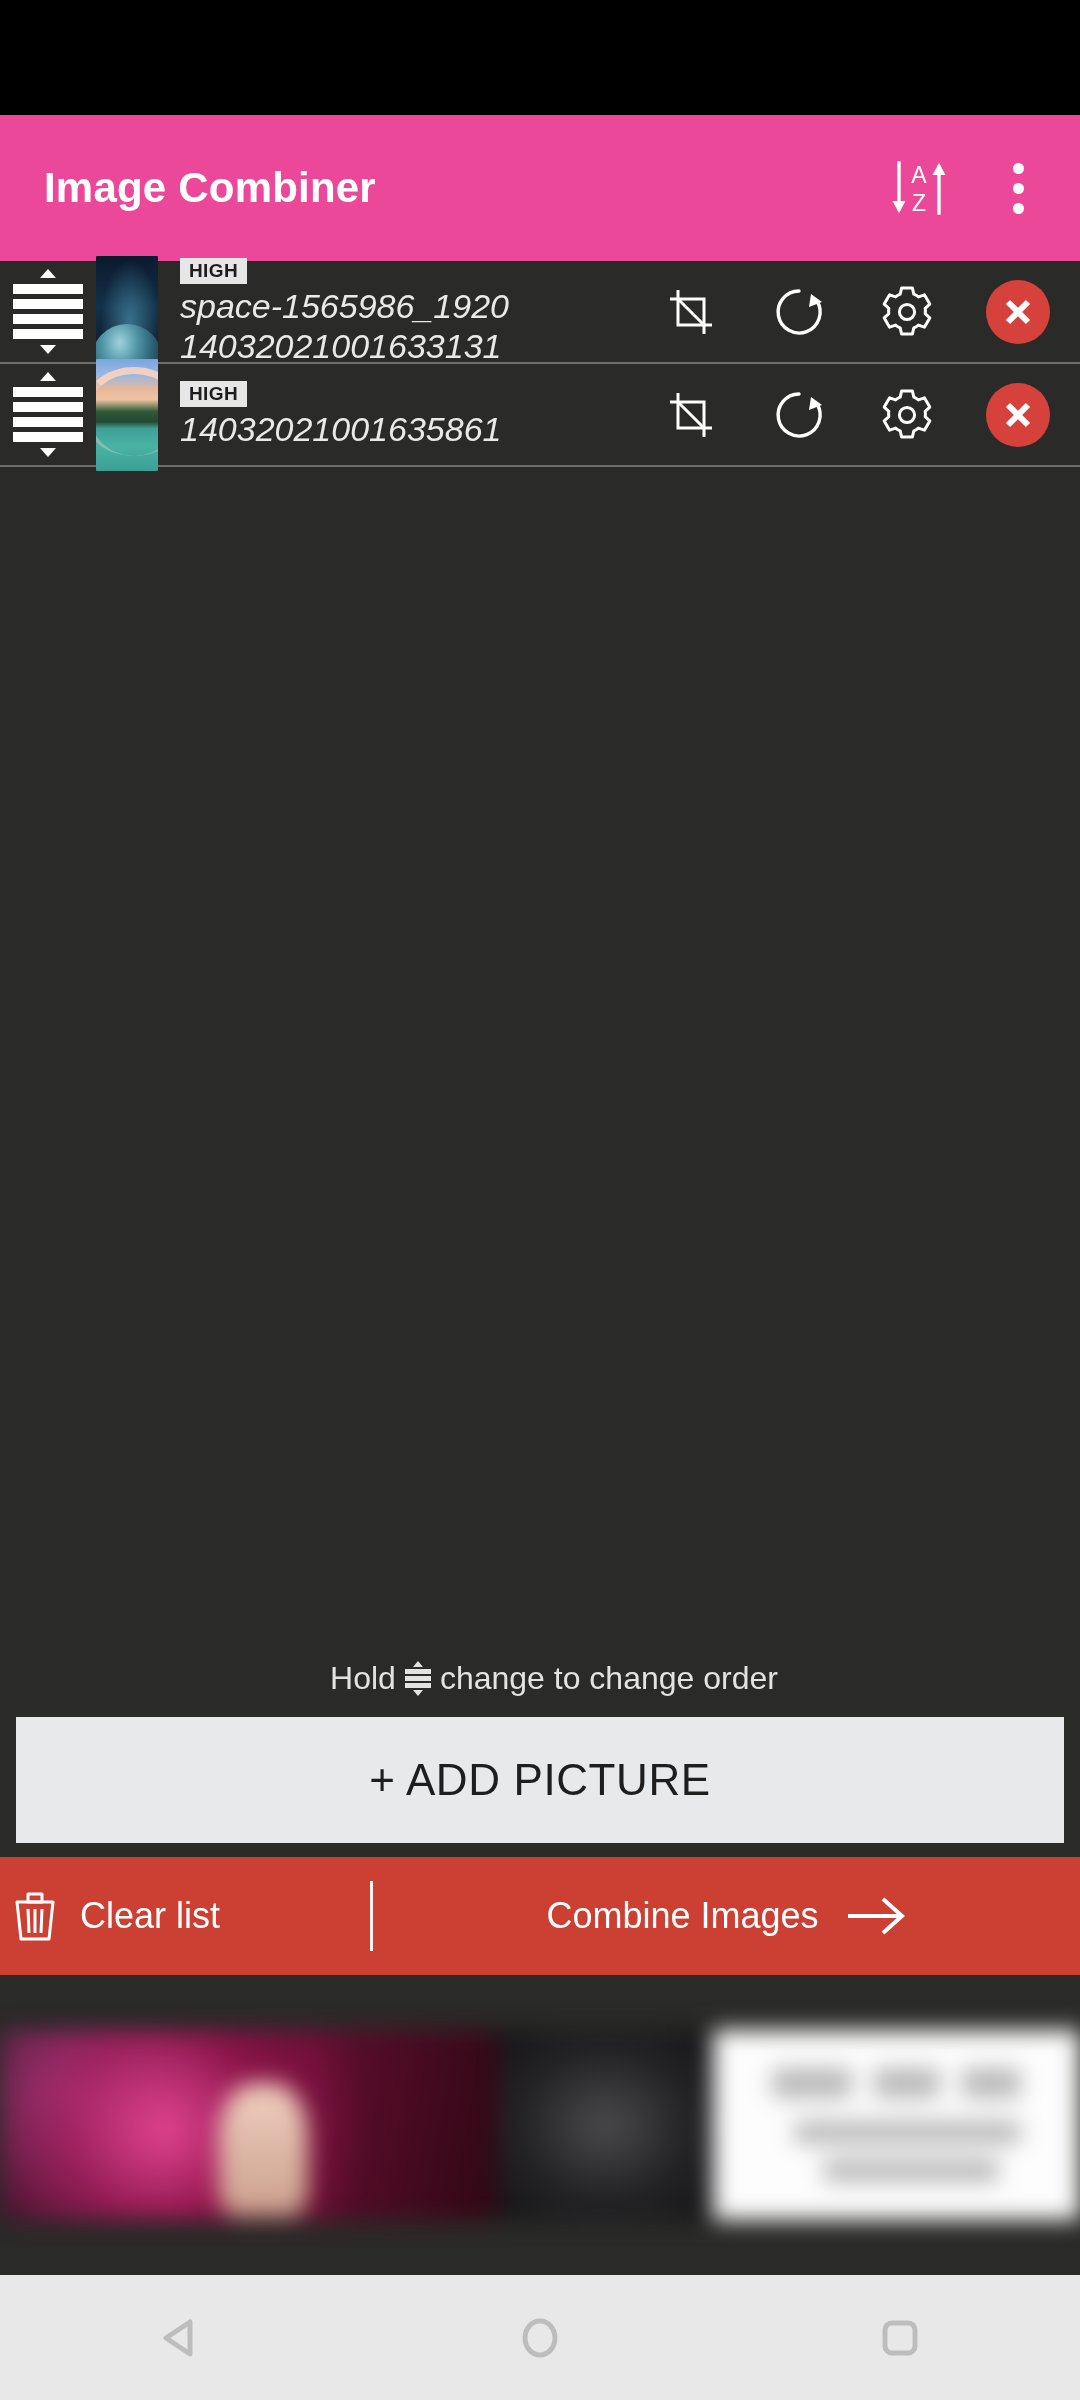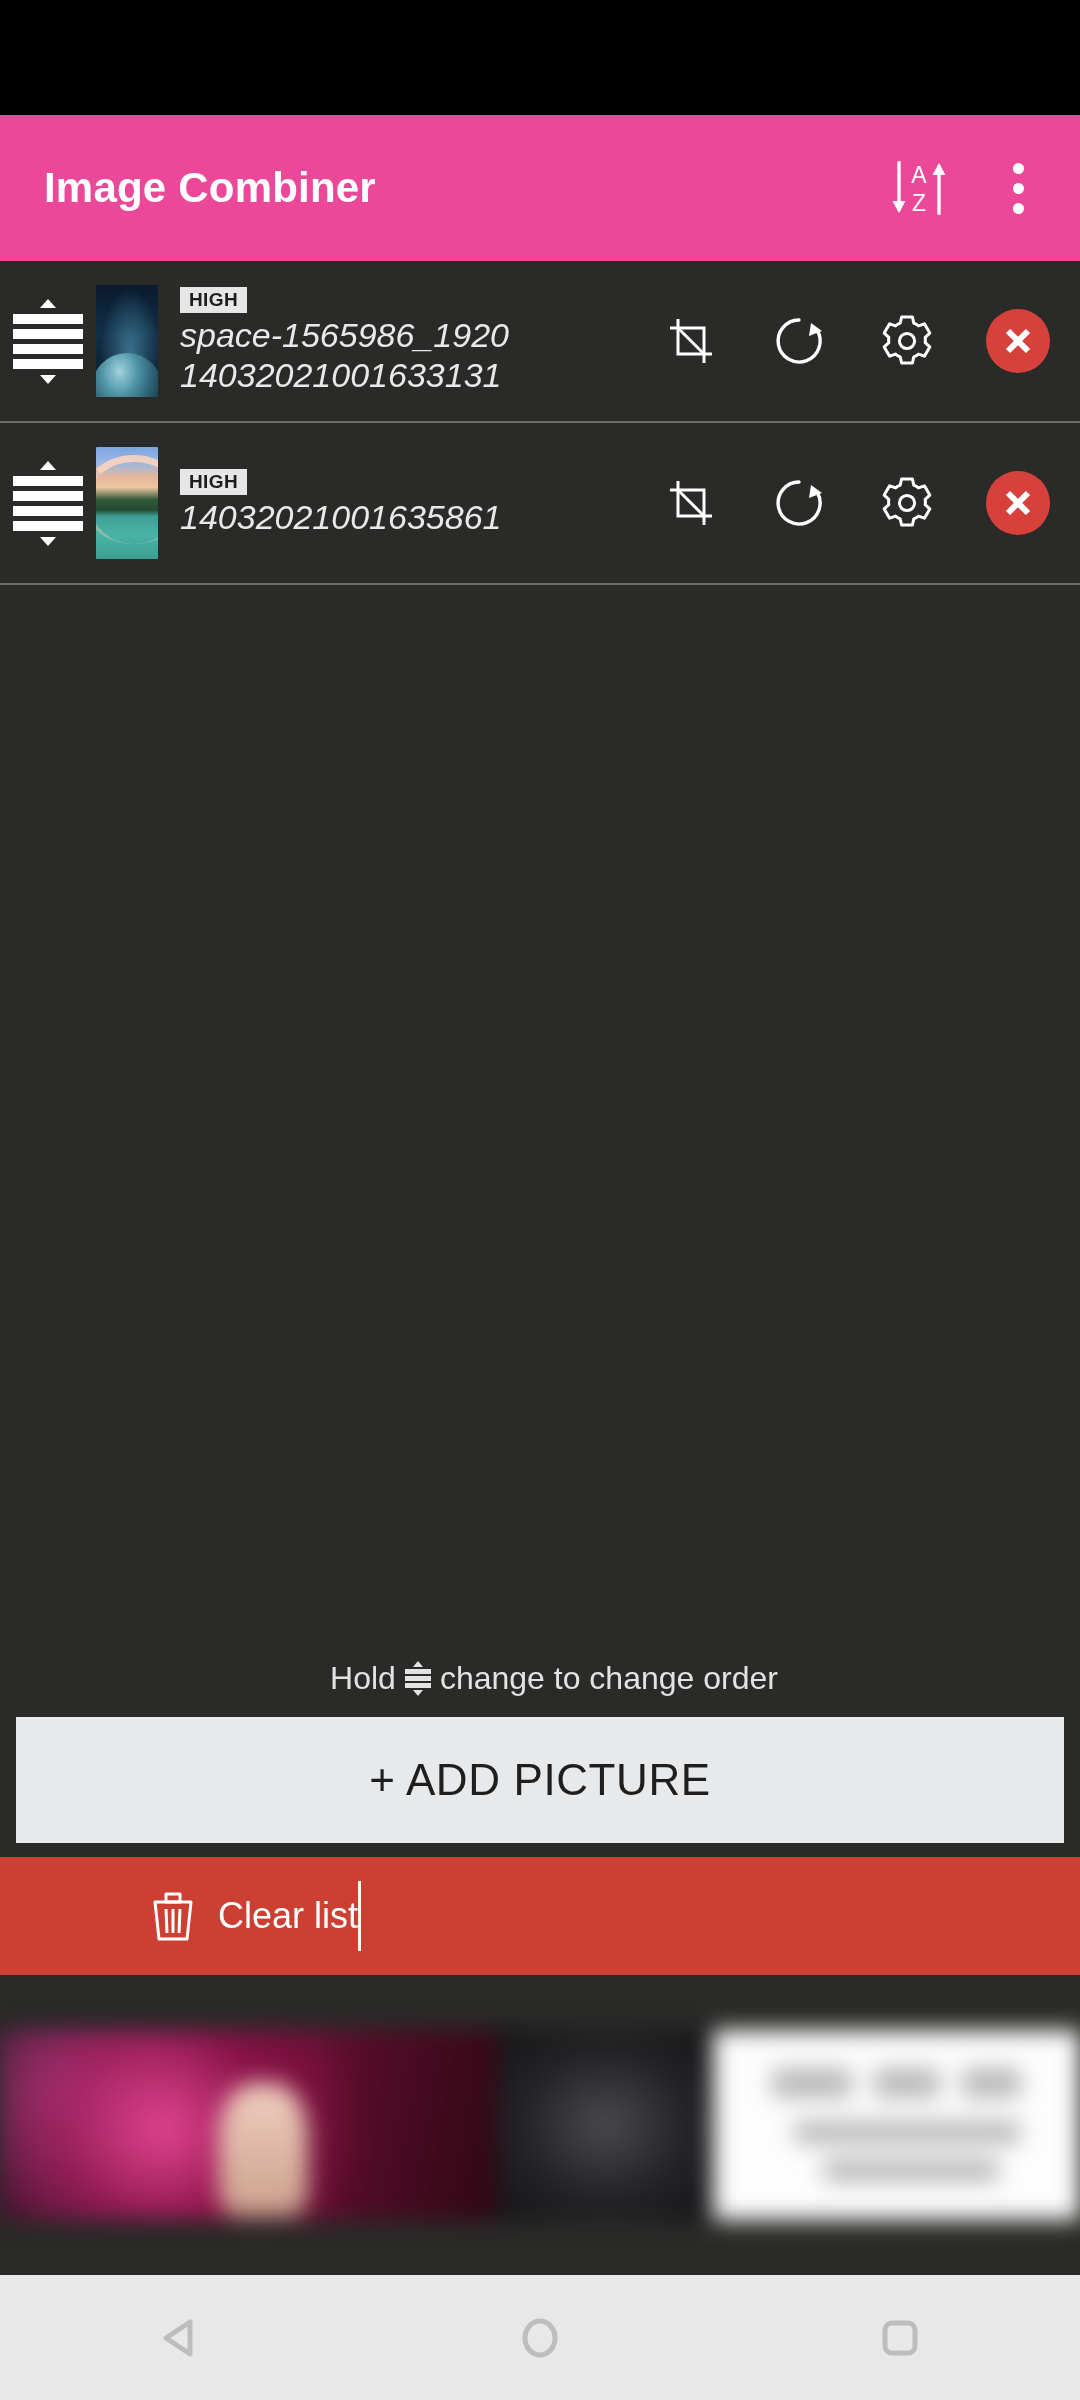--- a/index.html
+++ b/index.html
@@ -33,21 +33,21 @@
     cursor:pointer;
   }
   .sort-icon{ width:62px; height:62px; }
   .overflow-icon{ width:48px; height:62px; display:flex; flex-direction:column;
     align-items:center; justify-content:center; gap:9px; }
   .overflow-icon i{ display:block; width:11px; height:11px; border-radius:50%; background:#fff; }
 
   
   .list{ background:#2a2a28; }
   .row{
-    height:162px; display:flex; align-items:center;
+    height:103px; display:flex; align-items:center;
     border-bottom:2px solid #6d6d6a;
     position:relative; padding:0 22px 0 0;
   }
   .drag-handle{
     width:96px; min-width:96px; display:flex; flex-direction:column;
     align-items:center; justify-content:center; gap:5px; cursor:grab;
   }
   .drag-handle .tri-up{
     width:0;height:0;border-left:8px solid transparent;border-right:8px solid transparent;
     border-bottom:9px solid #ffffff; margin-bottom:1px;
@@ -125,21 +125,21 @@
     color:#1e1e1e; font-size:44px; font-weight:normal;
     display:flex; align-items:center; justify-content:center;
     letter-spacing:.6px; cursor:pointer; border:none;
     font-family:"Liberation Sans", sans-serif;
   }
 
   
   .bottombar{
     height:118px; background:#cc4033; display:flex; align-items:center;
   }
-  .bb-left{ flex:0 0 358px; display:flex; align-items:center; justify-content:flex-end; gap:22px; cursor:pointer; }
+  .bb-left{ flex:0 0 358px; display:flex; align-items:center; justify-content:flex-start; gap:22px; cursor:pointer;margin-left:12px; }
   .bb-left span{ color:#fff; font-size:36px; }
   .bb-div{ width:3px; height:70px; background:#fff; opacity:.95; }
   .bb-right{ flex:1; display:flex; align-items:center; justify-content:center; gap:26px; cursor:pointer; }
   .bb-right span{ color:#fff; font-size:36px; }
 
   
   .adzone{ height:300px; background:#2a2a28; position:relative; }
   .adbanner{
     position:absolute; left:0; top:55px; width:100%; height:190px;
     display:flex; filter:blur(11px); overflow:hidden;
@@ -345,20 +345,29 @@
           <path d="M5 12 H41 L37 49 H9 Z"></path>
           <rect x="16" y="4" width="14" height="8"></rect>
           <line x1="16" y1="19" x2="17" y2="43"></line>
           <line x1="23" y1="19" x2="23" y2="43"></line>
           <line x1="30" y1="19" x2="29" y2="43"></line>
         </g>
       </svg>
       <span>Clear list</span>
     </div>
     <div class="bb-div"></div>
+    <div class="bb-right">
+      <span>Combine Images</span>
+      <svg width="62" height="44" viewBox="0 0 62 44">
+        <g stroke="#fff" stroke-width="4" fill="none">
+          <line x1="3" y1="22" x2="56" y2="22"></line>
+          <polyline points="38,5 57,22 38,39"></polyline>
+        </g>
+      </svg>
+    </div>
   </div>
 
   <div class="adzone">
     <div class="adbanner">
       <div class="ad-left"></div>
       <div class="ad-mid"></div>
       <div class="ad-right">
         <i class="ad-r1"></i>
           <i class="ad-r2"></i>
           <i class="ad-r3"></i>

